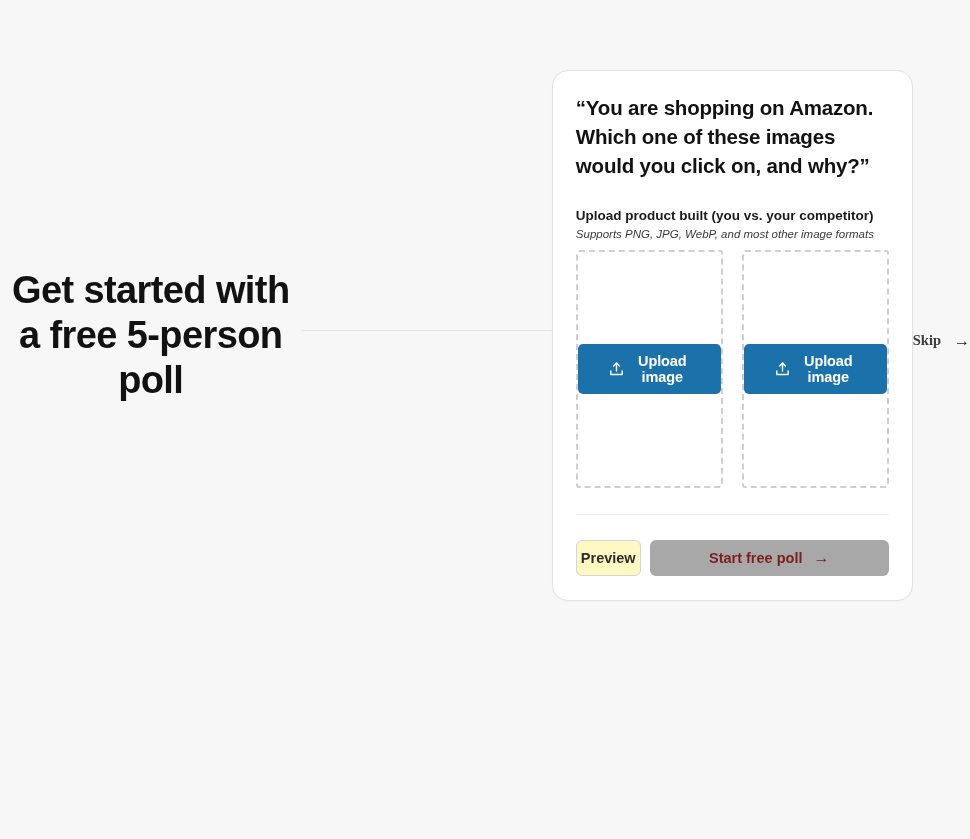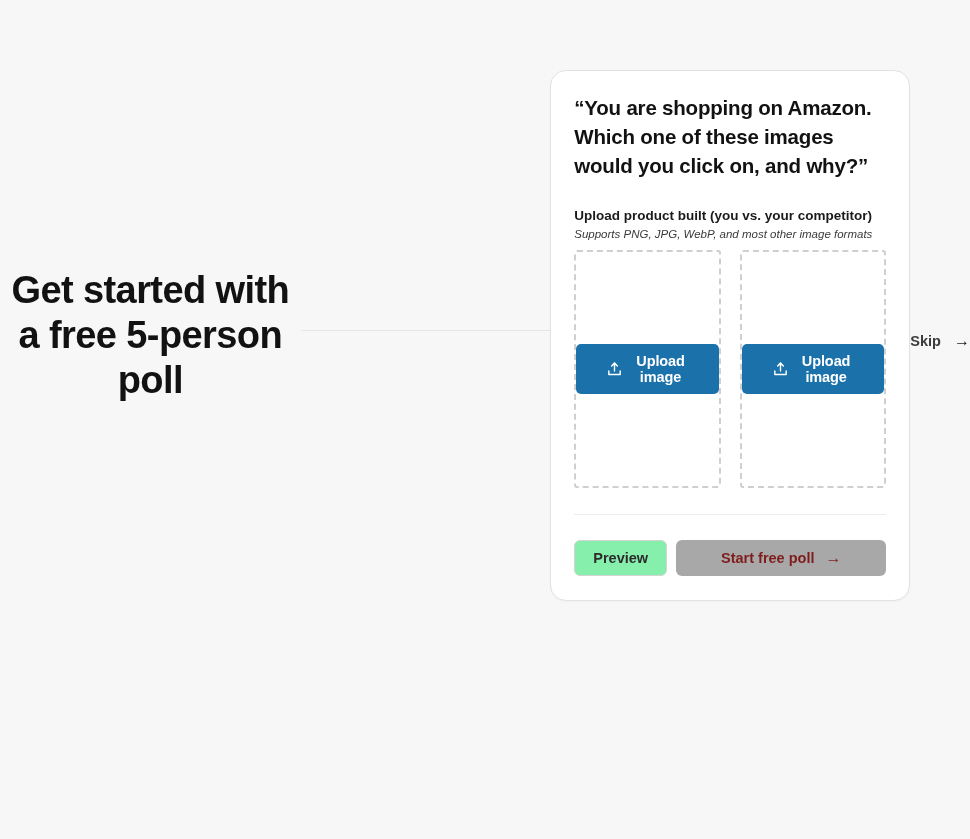--- a/index.html
+++ b/index.html
@@ -117,24 +117,24 @@
     background: #ececec;
     border: 0;
   }
   .actions {
     margin-top: 25px;
     display: flex;
     gap: 9px;
     align-items: stretch;
   }
   .preview-btn {
-    background: #86efac;
+    background: #fef9c3;
     border: 1px solid #d4d4d4;
     border-radius: 6px;
-    padding: 9px 18px;
+    padding: 9px 4px;
     font-family: "Liberation Sans", sans-serif;
     font-size: 14.5px;
     font-weight: bold;
     color: #2c2c2c;
     cursor: pointer;
   }
   .start-btn {
     flex: 1 1 auto;
     background: #a8a8a8;
     border: none;
@@ -149,20 +149,21 @@
     justify-content: center;
     gap: 11px;
   }
   .skip-row {
     margin-top: 40px;
     display: flex;
     align-items: center;
     justify-content: flex-end;
     gap: 13px;
     cursor: pointer;
+    font-family: Liberation Serif, serif;
   }
   .skip-label {
     font-size: 14.5px;
     font-weight: bold;
     color: #3c3c3c;
   }
   .arrow-glyph {
     font-size: 16px;
     line-height: 1;
     color: inherit;

